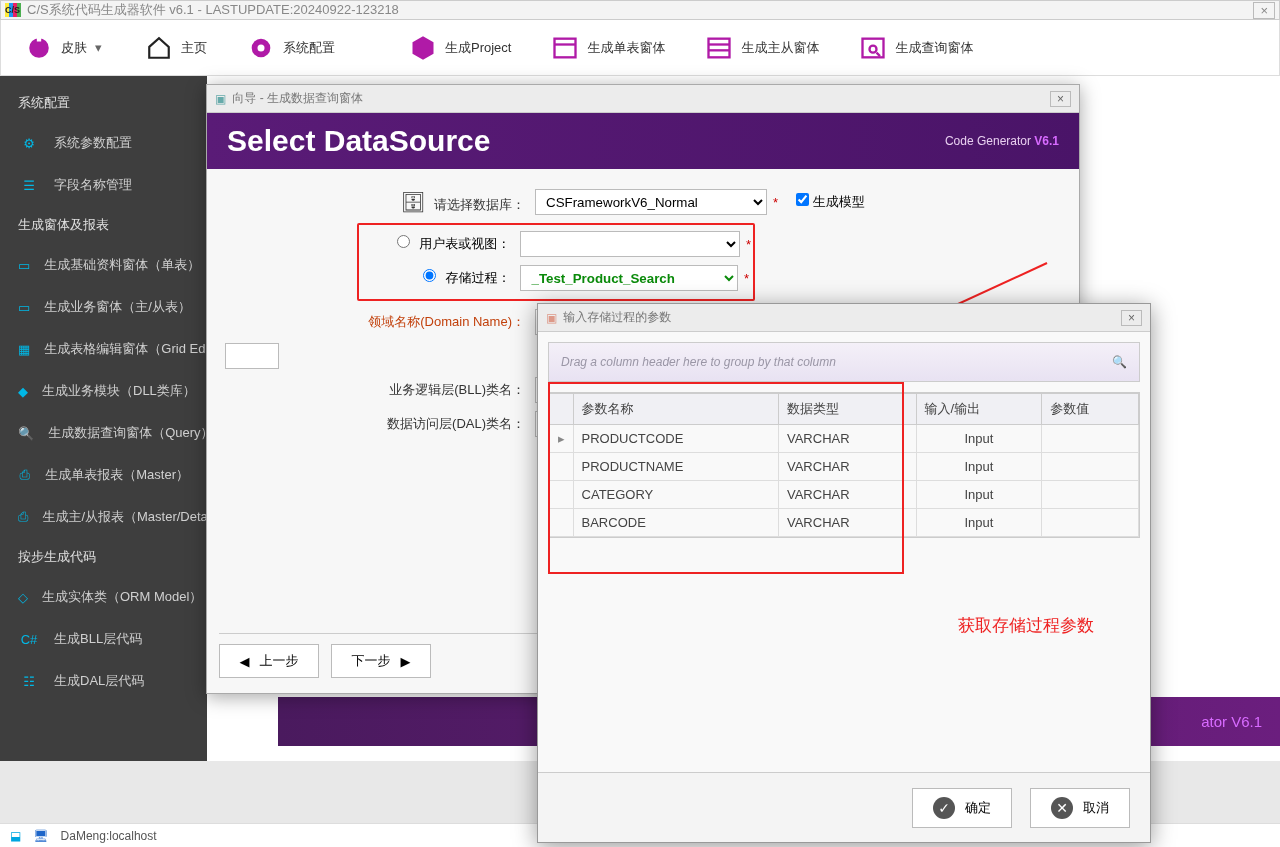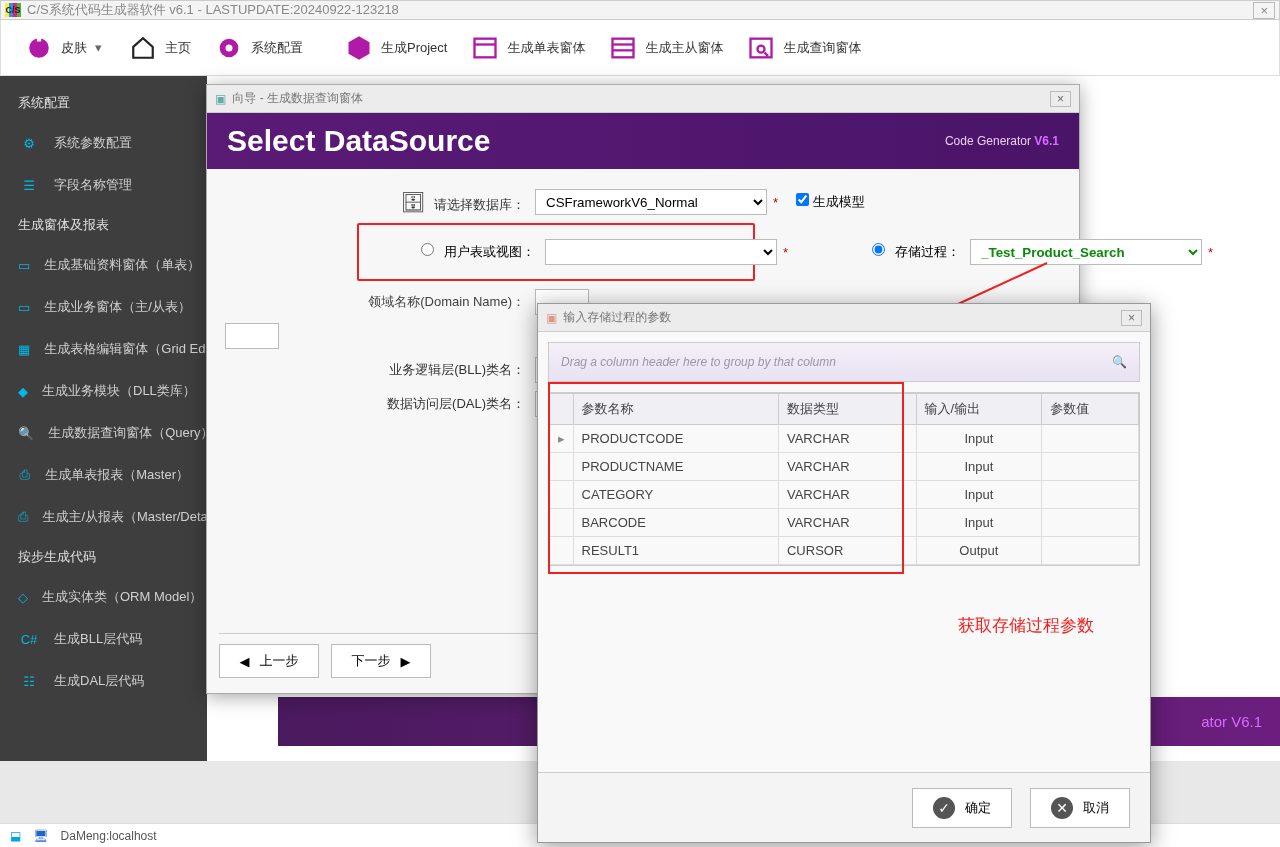--- a/index.html
+++ b/index.html
@@ -1,24 +1,24 @@
 <!DOCTYPE html>
 <html><head>
 <meta charset="utf-8">
 <style>
 * { margin:0; padding:0; box-sizing:border-box; font-family:"Microsoft YaHei",Arial,sans-serif; }
 body { width:1280px; height:847px; background:#e8e8e8; position:relative; overflow:hidden; font-size:13px; }
 
 
 .titlebar { height:20px; background:#f4f4f4; border:1px solid #ccc; display:flex; align-items:center; padding:0 4px; color:#888; }
-.titlebar .tlogo { width:16px; height:14px; background:linear-gradient(90deg,#ffeb3b 25%,#2196f3 25% 50%,#e91e63 50% 75%,#4caf50 75%); margin-right:6px; font-size:9px; font-weight:bold; color:#222; line-height:14px; text-align:center; }
+.titlebar .tlogo { width:16px; height:14px; background:linear-gradient(90deg,#ffeb3b 25%,#2196f3 25% 50%,#e91e63 50% 75%,#4caf50 75%); margin-right:6px; font-size:9px; font-weight:bold; color:#222; line-height:14px; text-align:left; }
 .titlebar .tclose { margin-left:auto; border:1px solid #bbb; padding:0 6px; color:#888; cursor:pointer; }
 
 
-.toolbar { height:56px; background:#fff; border:1px solid #ddd; border-top:none; display:flex; align-items:center; padding:0 14px; gap:4px; }
+.toolbar { height:56px; background:#fff; border:1px solid #ddd; border-top:none; display:flex; align-items:center; padding:0 14px; gap:20px; }
 .tbtn { display:flex; align-items:center; gap:8px; padding:6px 10px; cursor:pointer; color:#333; }
 .tbtn .ic { width:28px; height:28px; display:flex; align-items:center; justify-content:center; color:#b01aa7; }
 .tbtn .drop { width:10px; color:#666; }
 
 
 .main { display:flex; height:685px; }
 .sidebar { width:207px; background:#3e3e3e; color:#c8c8c8; padding-top:8px; overflow:hidden; }
 .side-head { padding:10px 18px; font-size:13px; color:#e0e0e0; }
 .side-item { display:flex; align-items:center; gap:14px; padding:10px 18px; cursor:pointer; color:#d0d0d0; white-space:nowrap; }
 .side-item .si { width:22px; height:22px; display:flex; align-items:center; justify-content:center; color:#00b8e6; }
@@ -38,27 +38,27 @@
 .dlg-title { height:28px; background:#ececec; border-bottom:1px solid #ccc; display:flex; align-items:center; padding:0 8px; color:#777; font-size:12px; }
 .dlg-title .dclose { margin-left:auto; border:1px solid #bbb; padding:0 6px; cursor:pointer; color:#666; }
 .dlg-hdr { height:56px; background:linear-gradient(90deg,#5a1b77,#4a1468); color:#fff; display:flex; align-items:center; padding:0 20px; }
 .dlg-hdr .h1 { font-size:30px; font-weight:bold; }
 .dlg-hdr .h2 { margin-left:auto; font-size:12px; color:#e8d0f0; }
 .dlg-hdr .h2 b { color:#d86bff; }
 
 .frm { padding:20px 18px 0 18px; }
 .row { display:flex; align-items:center; margin-bottom:8px; }
 .row .lbl { width:310px; text-align:right; padding-right:10px; color:#333; }
-.row .lbl.green { color:#404040; }
+.row .lbl.green { color:#c2410c; }
 .row input[type=text], .row select { height:26px; border:1px solid #bbb; padding:0 6px; background:#fff; }
 .row .sel1 { width:232px; }
 .row .star { color:#c00; margin-left:6px; }
 .row .chk { margin-left:18px; }
 .row .radio { margin-right:6px; }
-.box-red { border:2px solid #e22; padding:6px 18px; border-radius:2px; display:flex; flex-direction:row; gap:6px; width:398px; }
+.box-red { border:2px solid #e22; padding:6px 2px; border-radius:2px; display:flex; flex-direction:column; gap:6px; width:398px; }
 .row .txt { width:232px; }
 .arrow { position:absolute; left:670px; top:170px; width:180px; height:90px; pointer-events:none; }
 .preview-btn { position:absolute; left:540px; top:225px; width:120px; height:54px; border:1px solid #aaa; display:flex; align-items:center; justify-content:center; gap:8px; background:#fafafa; cursor:pointer; }
 .preview-btn .mag { font-size:22px; }
 
 .wiz-foot { position:absolute; left:12px; right:12px; bottom:14px; height:46px; border-top:1px solid #ccc; padding-top:10px; display:flex; gap:12px; }
 .navbtn { width:100px; height:34px; border:1px solid #bbb; background:#fff; display:flex; align-items:center; justify-content:center; gap:10px; cursor:pointer; }
 
 
 .dlg2 { position:absolute; left:537px; top:303px; width:614px; height:540px; background:#f9f9f9; border:1px solid #999; box-shadow:0 4px 22px rgba(0,0,0,.4); }
@@ -243,21 +243,21 @@
     </div>
 
     <div class="row">
       <span class="lbl" style="width:132px"></span>
       <div class="box-red">
         <div class="row" style="margin:0">
           <label style="width:168px;text-align:right;padding-right:10px"><input type="radio" class="radio" name="src" style=""> <span>用户表或视图：</span></label>
           <select class="sel1" style="width:232px"><option></option></select>
           <span class="star">*</span>
         </div>
-        <div class="row" style="margin:8px">
+        <div class="row" style="margin:2px">
           <label style="width:168px;text-align:right;padding-right:10px"><input type="radio" class="radio" name="src" checked="" style=""> <span>存储过程：</span></label>
           <select class="sel1" style="width:232px;color:#0a8a0a;font-weight:bold"><option>_Test_Product_Search</option></select>
           <span class="star">*</span>
         </div>
       </div>
     </div>
 
     <div class="row">
         <span class="lbl green">领域名称(Domain Name)：</span>
         <input type="text" class="txt" style="width: 54px;">
@@ -340,27 +340,20 @@
             <td class="center">Input</td>
             <td></td>
           </tr>
           <tr>
             <td class="rowmark"></td>
             <td>BARCODE</td>
             <td>VARCHAR</td>
             <td class="center">Input</td>
             <td></td>
           </tr>
-          <tr>
-            <td class="rowmark"></td>
-            <td>RESULT1</td>
-            <td>CURSOR</td>
-            <td class="center">Output</td>
-            <td></td>
-          </tr>
         </tbody>
     </table>
   </div>
   <div class="redbox"></div>
   <div class="anno">获取存储过程参数</div>
   <div class="dfoot">
     <div class="dbtn">
         <span class="circ">✓</span>
         <span>确定</span>
       </div>

